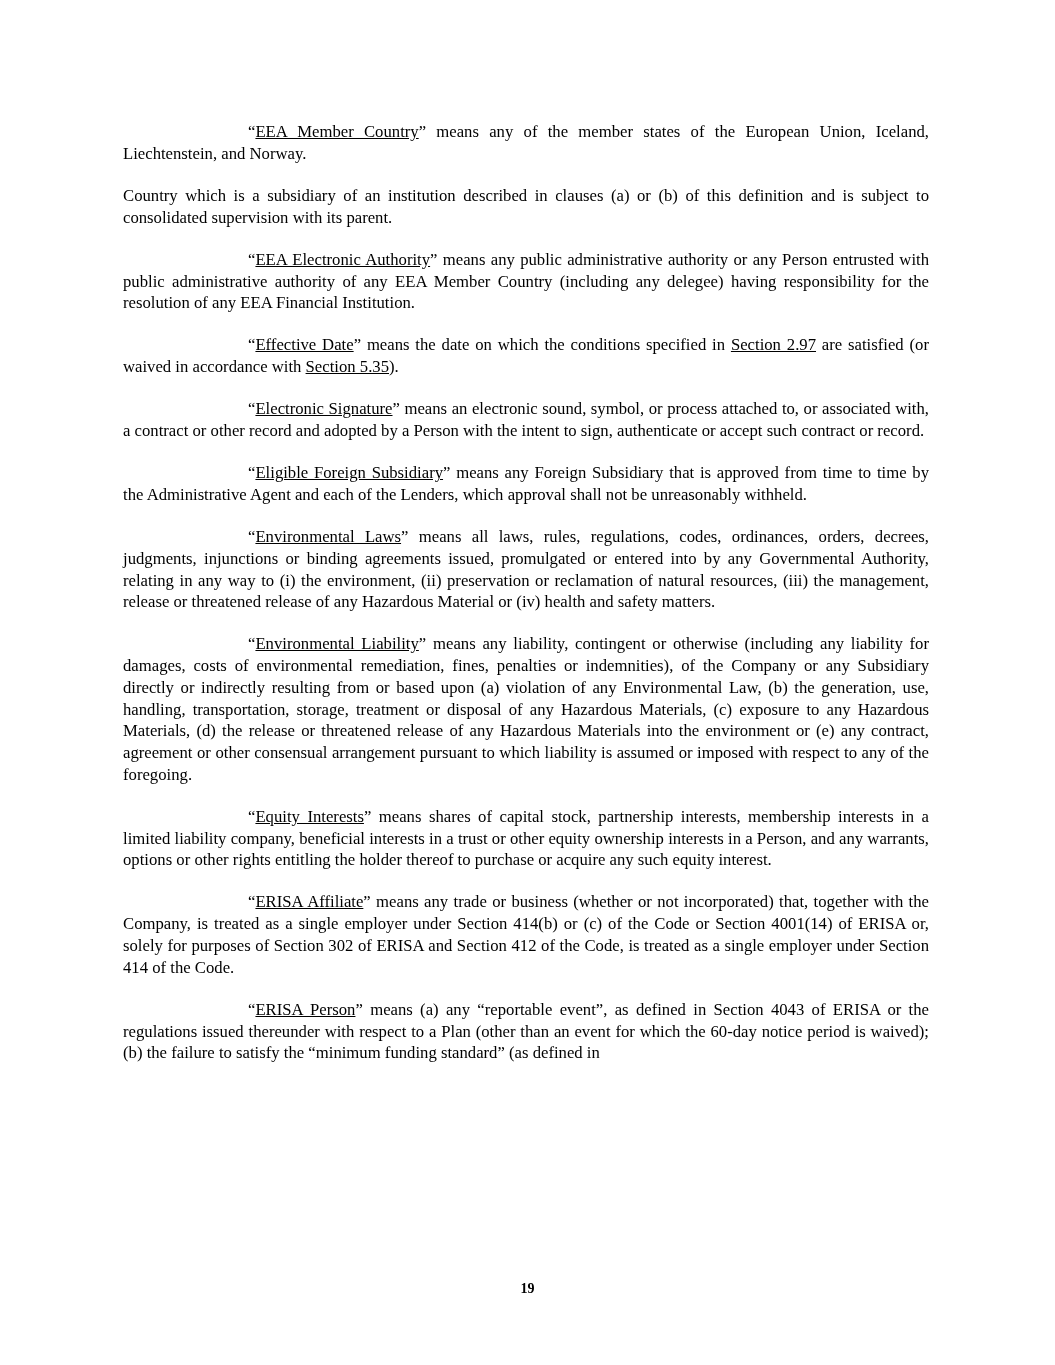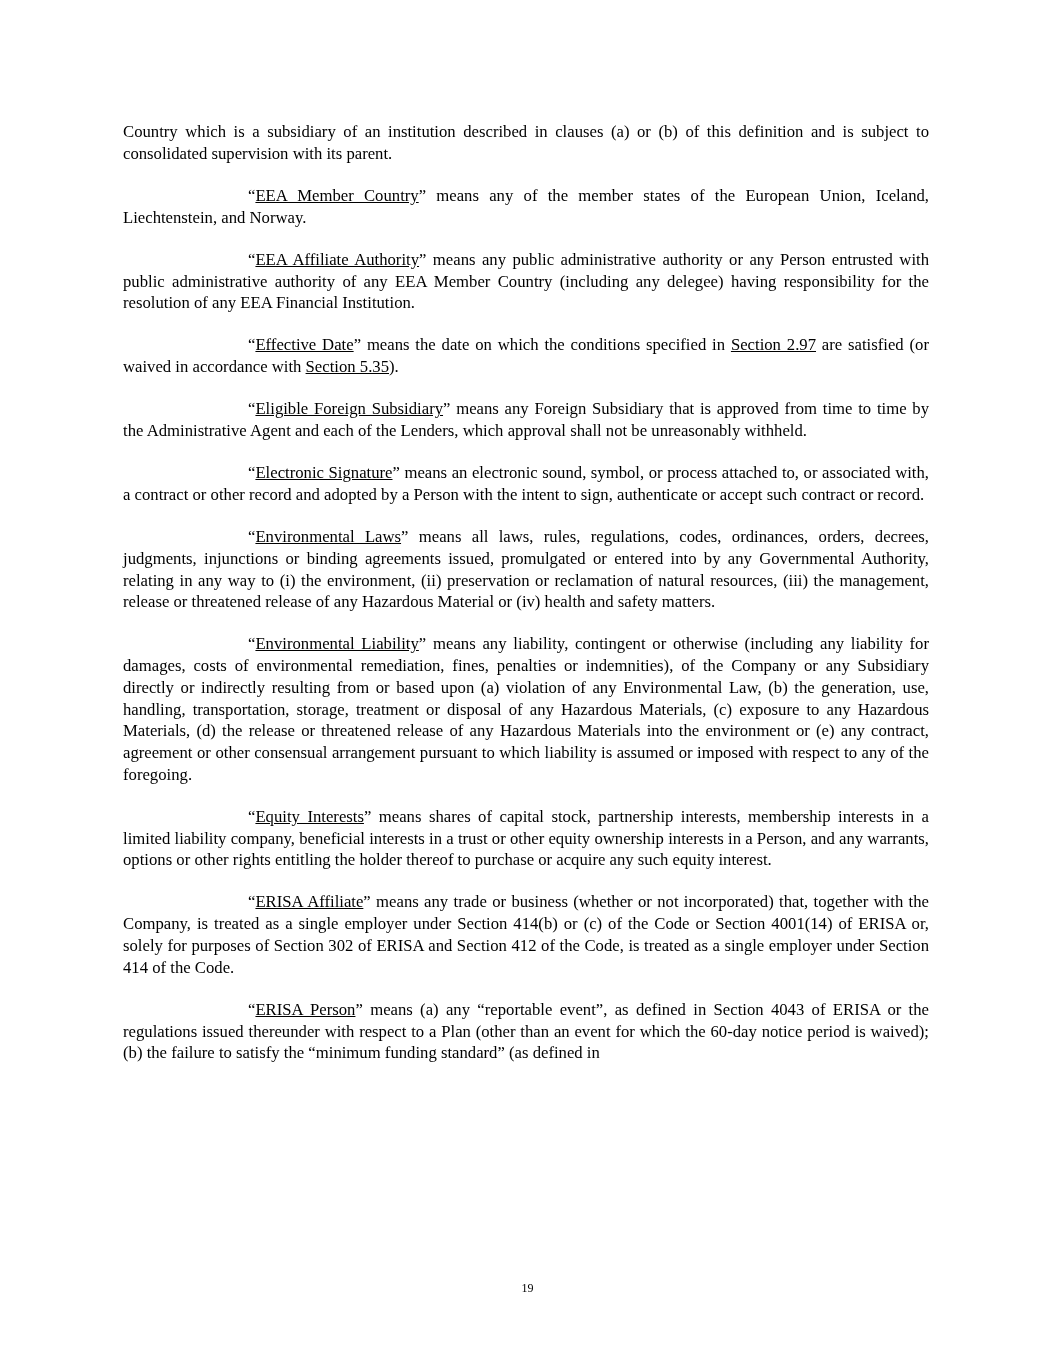--- a/index.html
+++ b/index.html
@@ -33,35 +33,36 @@
   }
   .u {
     text-decoration: underline;
   }
   .page-number {
     position: absolute;
     left: 0;
     top: 1278px;
     width: 100%;
     text-align: center;
-    font-size: 12px;
+    font-size: 14px;
     line-height: 21.7px;
+    font-weight: bold;
   }
 </style>
 </head>
 <body>
 
 <div class="page">
   <div class="content">
+      <p class="para indent"><span>“</span><span class="u">EEA Member Country</span><span>” means any of the member states of the European Union, Iceland, Liechtenstein, and Norway.</span></p>
       <p class="para"><span>Country which is a subsidiary of an institution described in clauses (a) or (b) of this definition and is subject to consolidated supervision with its parent.</span></p>
-      <p class="para indent"><span>“</span><span class="u">EEA Member Country</span><span>” means any of the member states of the European Union, Iceland, Liechtenstein, and Norway.</span></p>
-      <p class="para indent"><span>“</span><span class="u">EEA Affiliate Authority</span><span>” means any public administrative authority or any Person entrusted with public administrative authority of any EEA Member Country (including any delegee) having responsibility for the resolution of any EEA Financial Institution.</span></p>
+      <p class="para indent"><span>“</span><span class="u">EEA Electronic Authority</span><span>” means any public administrative authority or any Person entrusted with public administrative authority of any EEA Member Country (including any delegee) having responsibility for the resolution of any EEA Financial Institution.</span></p>
       <p class="para indent"><span>“</span><span class="u">Effective Date</span><span>” means the date on which the conditions specified in </span><span class="u">Section 2.97</span><span> are satisfied (or waived in accordance with </span><span class="u">Section 5.35</span><span>).</span></p>
+      <p class="para indent"><span>“</span><span class="u">Electronic Signature</span><span>” means an electronic sound, symbol, or process attached to, or associated with, a contract or other record and adopted by a Person with the intent to sign, authenticate or accept such contract or record.</span></p>
       <p class="para indent"><span>“</span><span class="u">Eligible Foreign Subsidiary</span><span>” means any Foreign Subsidiary that is approved from time to time by the Administrative Agent and each of the Lenders, which approval shall not be unreasonably withheld.</span></p>
-      <p class="para indent"><span>“</span><span class="u">Electronic Signature</span><span>” means an electronic sound, symbol, or process attached to, or associated with, a contract or other record and adopted by a Person with the intent to sign, authenticate or accept such contract or record.</span></p>
       <p class="para indent"><span>“</span><span class="u">Environmental Laws</span><span>” means all laws, rules, regulations, codes, ordinances, orders, decrees, judgments, injunctions or binding agreements issued, promulgated or entered into by any Governmental Authority, relating in any way to (i) the environment, (ii) preservation or reclamation of natural resources, (iii) the management, release or threatened release of any Hazardous Material or (iv) health and safety matters.</span></p>
       <p class="para indent"><span>“</span><span class="u">Environmental Liability</span><span>” means any liability, contingent or otherwise (including any liability for damages, costs of environmental remediation, fines, penalties or indemnities), of the Company or any Subsidiary directly or indirectly resulting from or based upon (a) violation of any Environmental Law, (b) the generation, use, handling, transportation, storage, treatment or disposal of any Hazardous Materials, (c) exposure to any Hazardous Materials, (d) the release or threatened release of any Hazardous Materials into the environment or (e) any contract, agreement or other consensual arrangement pursuant to which liability is assumed or imposed with respect to any of the foregoing.</span></p>
       <p class="para indent"><span>“</span><span class="u">Equity Interests</span><span>” means shares of capital stock, partnership interests, membership interests in a limited liability company, beneficial interests in a trust or other equity ownership interests in a Person, and any warrants, options or other rights entitling the holder thereof to purchase or acquire any such equity interest.</span></p>
       <p class="para indent"><span>“</span><span class="u">ERISA Affiliate</span><span>” means any trade or business (whether or not incorporated) that, together with the Company, is treated as a single employer under Section 414(b) or (c) of the Code or Section 4001(14) of ERISA or, solely for purposes of Section 302 of ERISA and Section 412 of the Code, is treated as a single employer under Section 414 of the Code.</span></p>
       <p class="para indent"><span>“</span><span class="u">ERISA Person</span><span>” means (a) any “reportable event”, as defined in Section 4043 of ERISA or the regulations issued thereunder with respect to a Plan (other than an event for which the 60-day notice period is waived); (b) the failure to satisfy the “minimum funding standard” (as defined in</span></p>
     </div>
   <div class="page-number">19</div>
 </div>
 
 </body></html>

